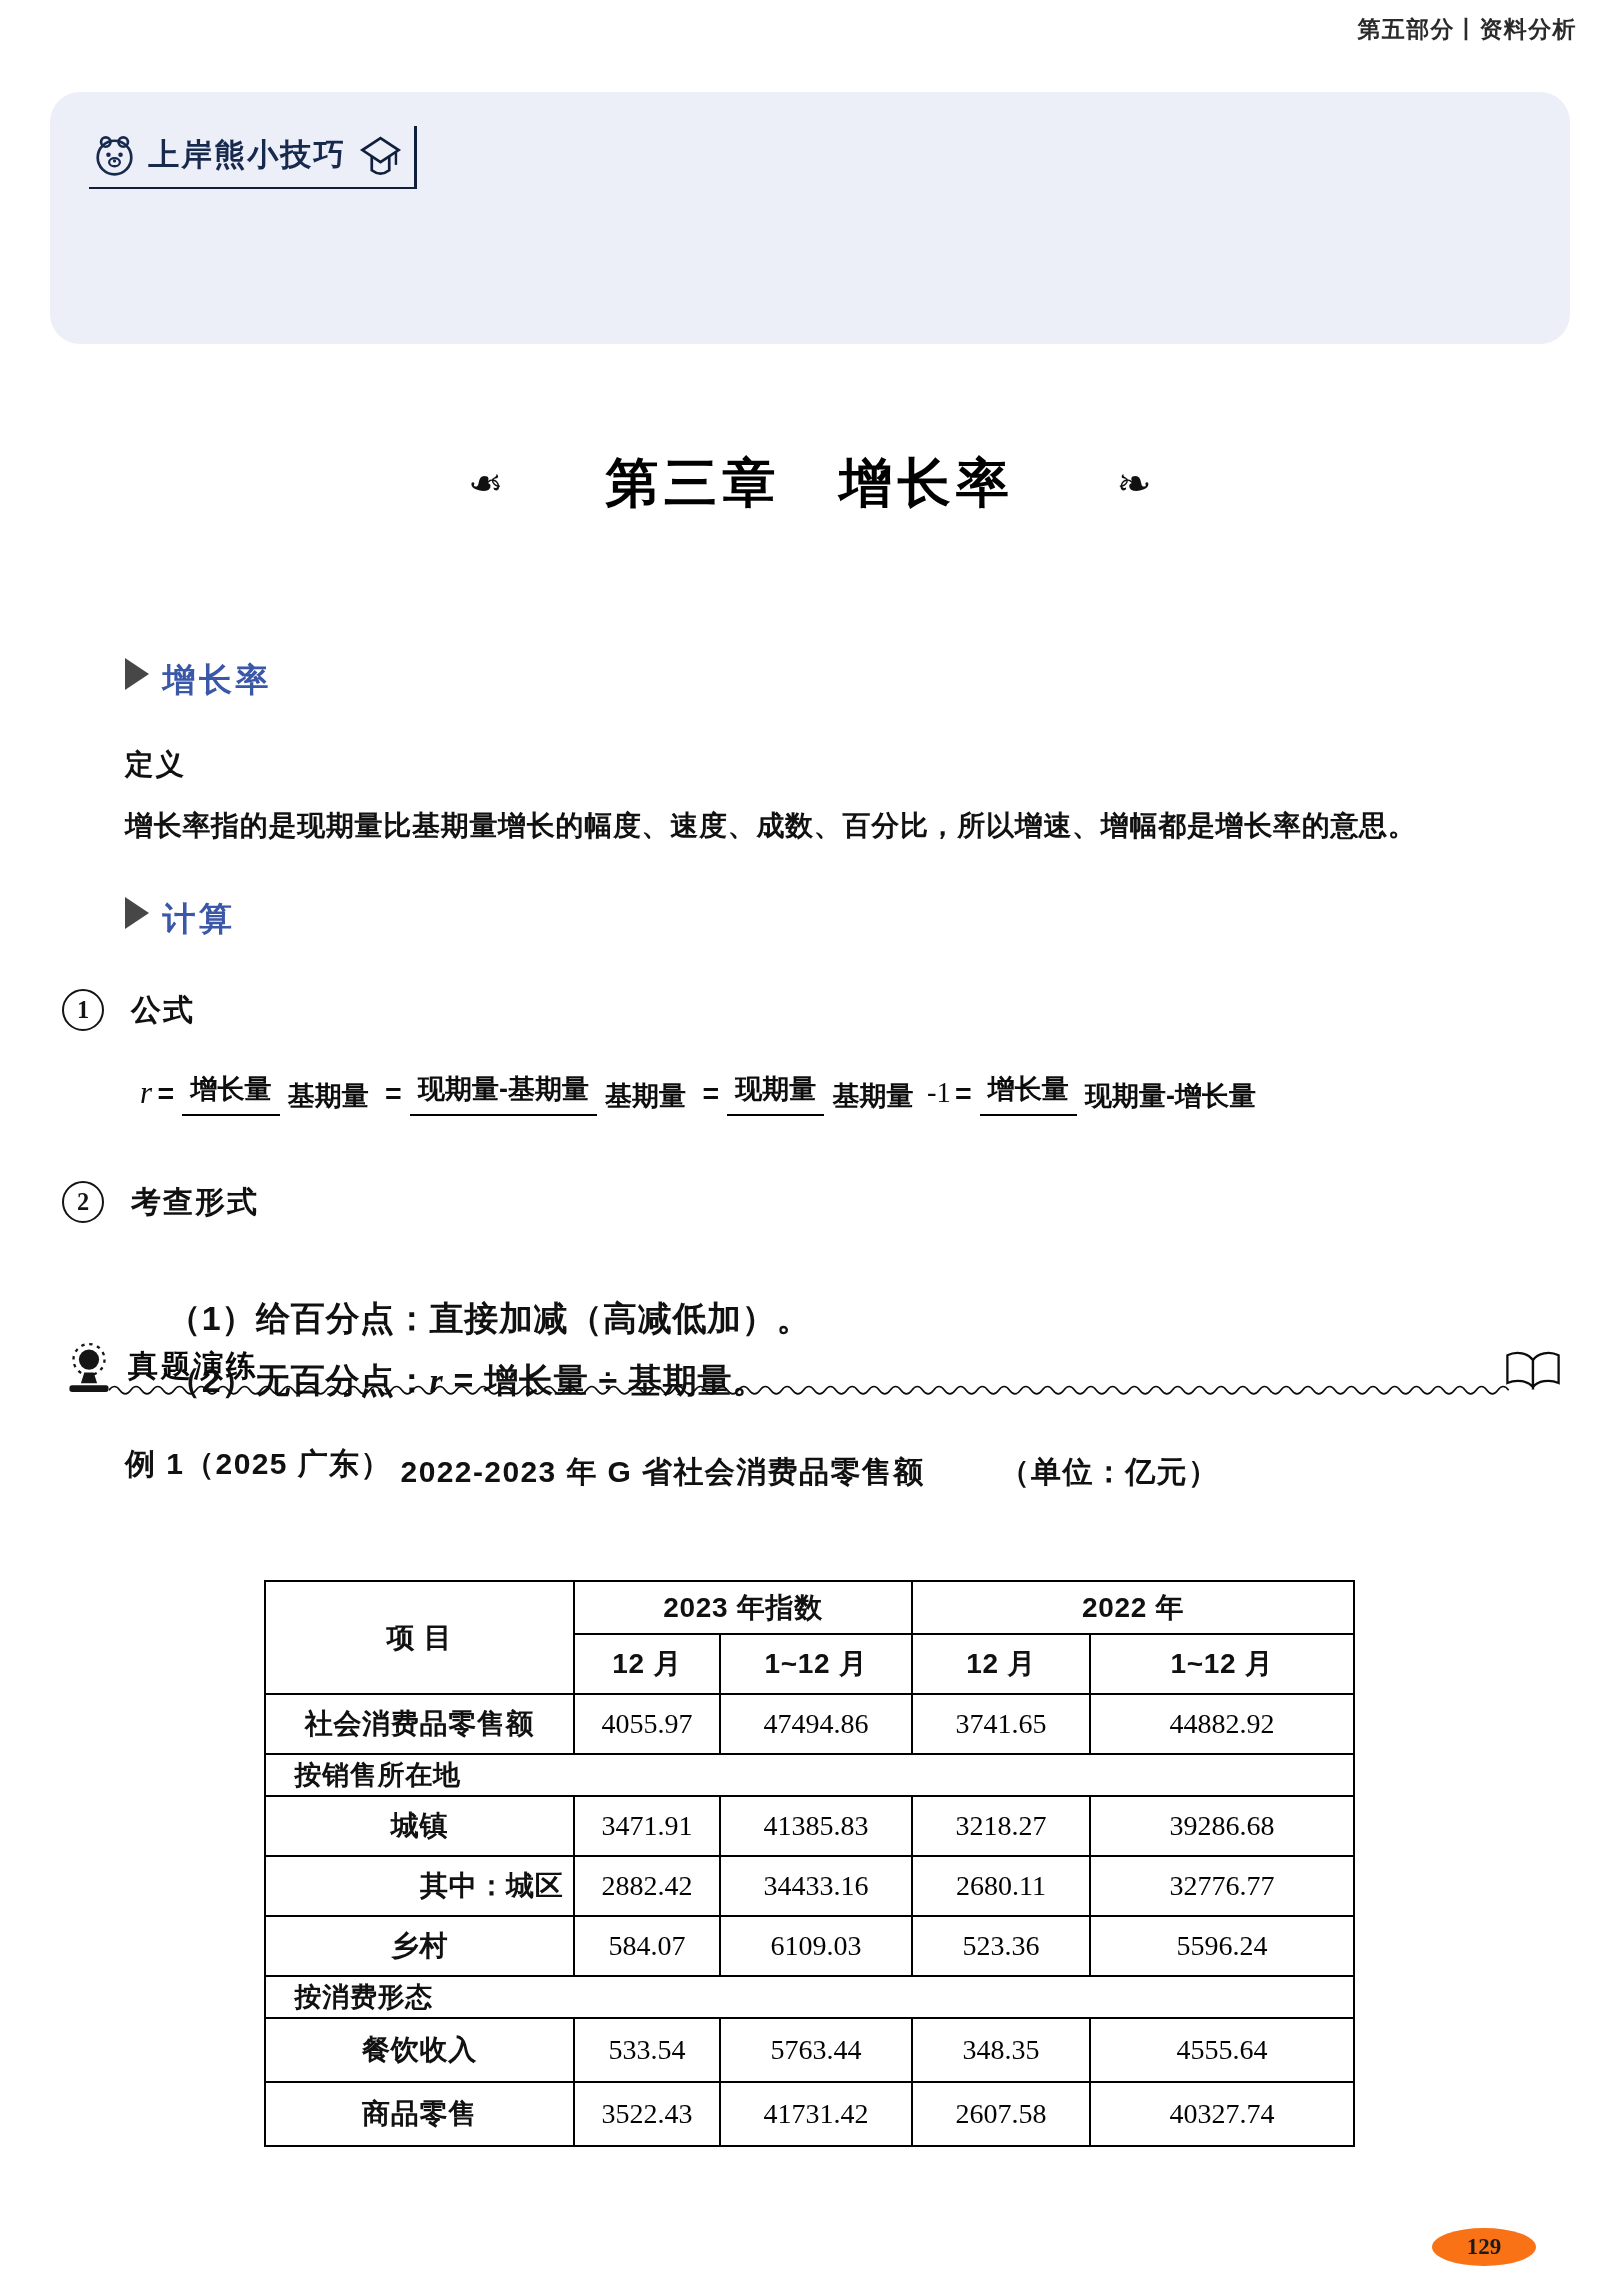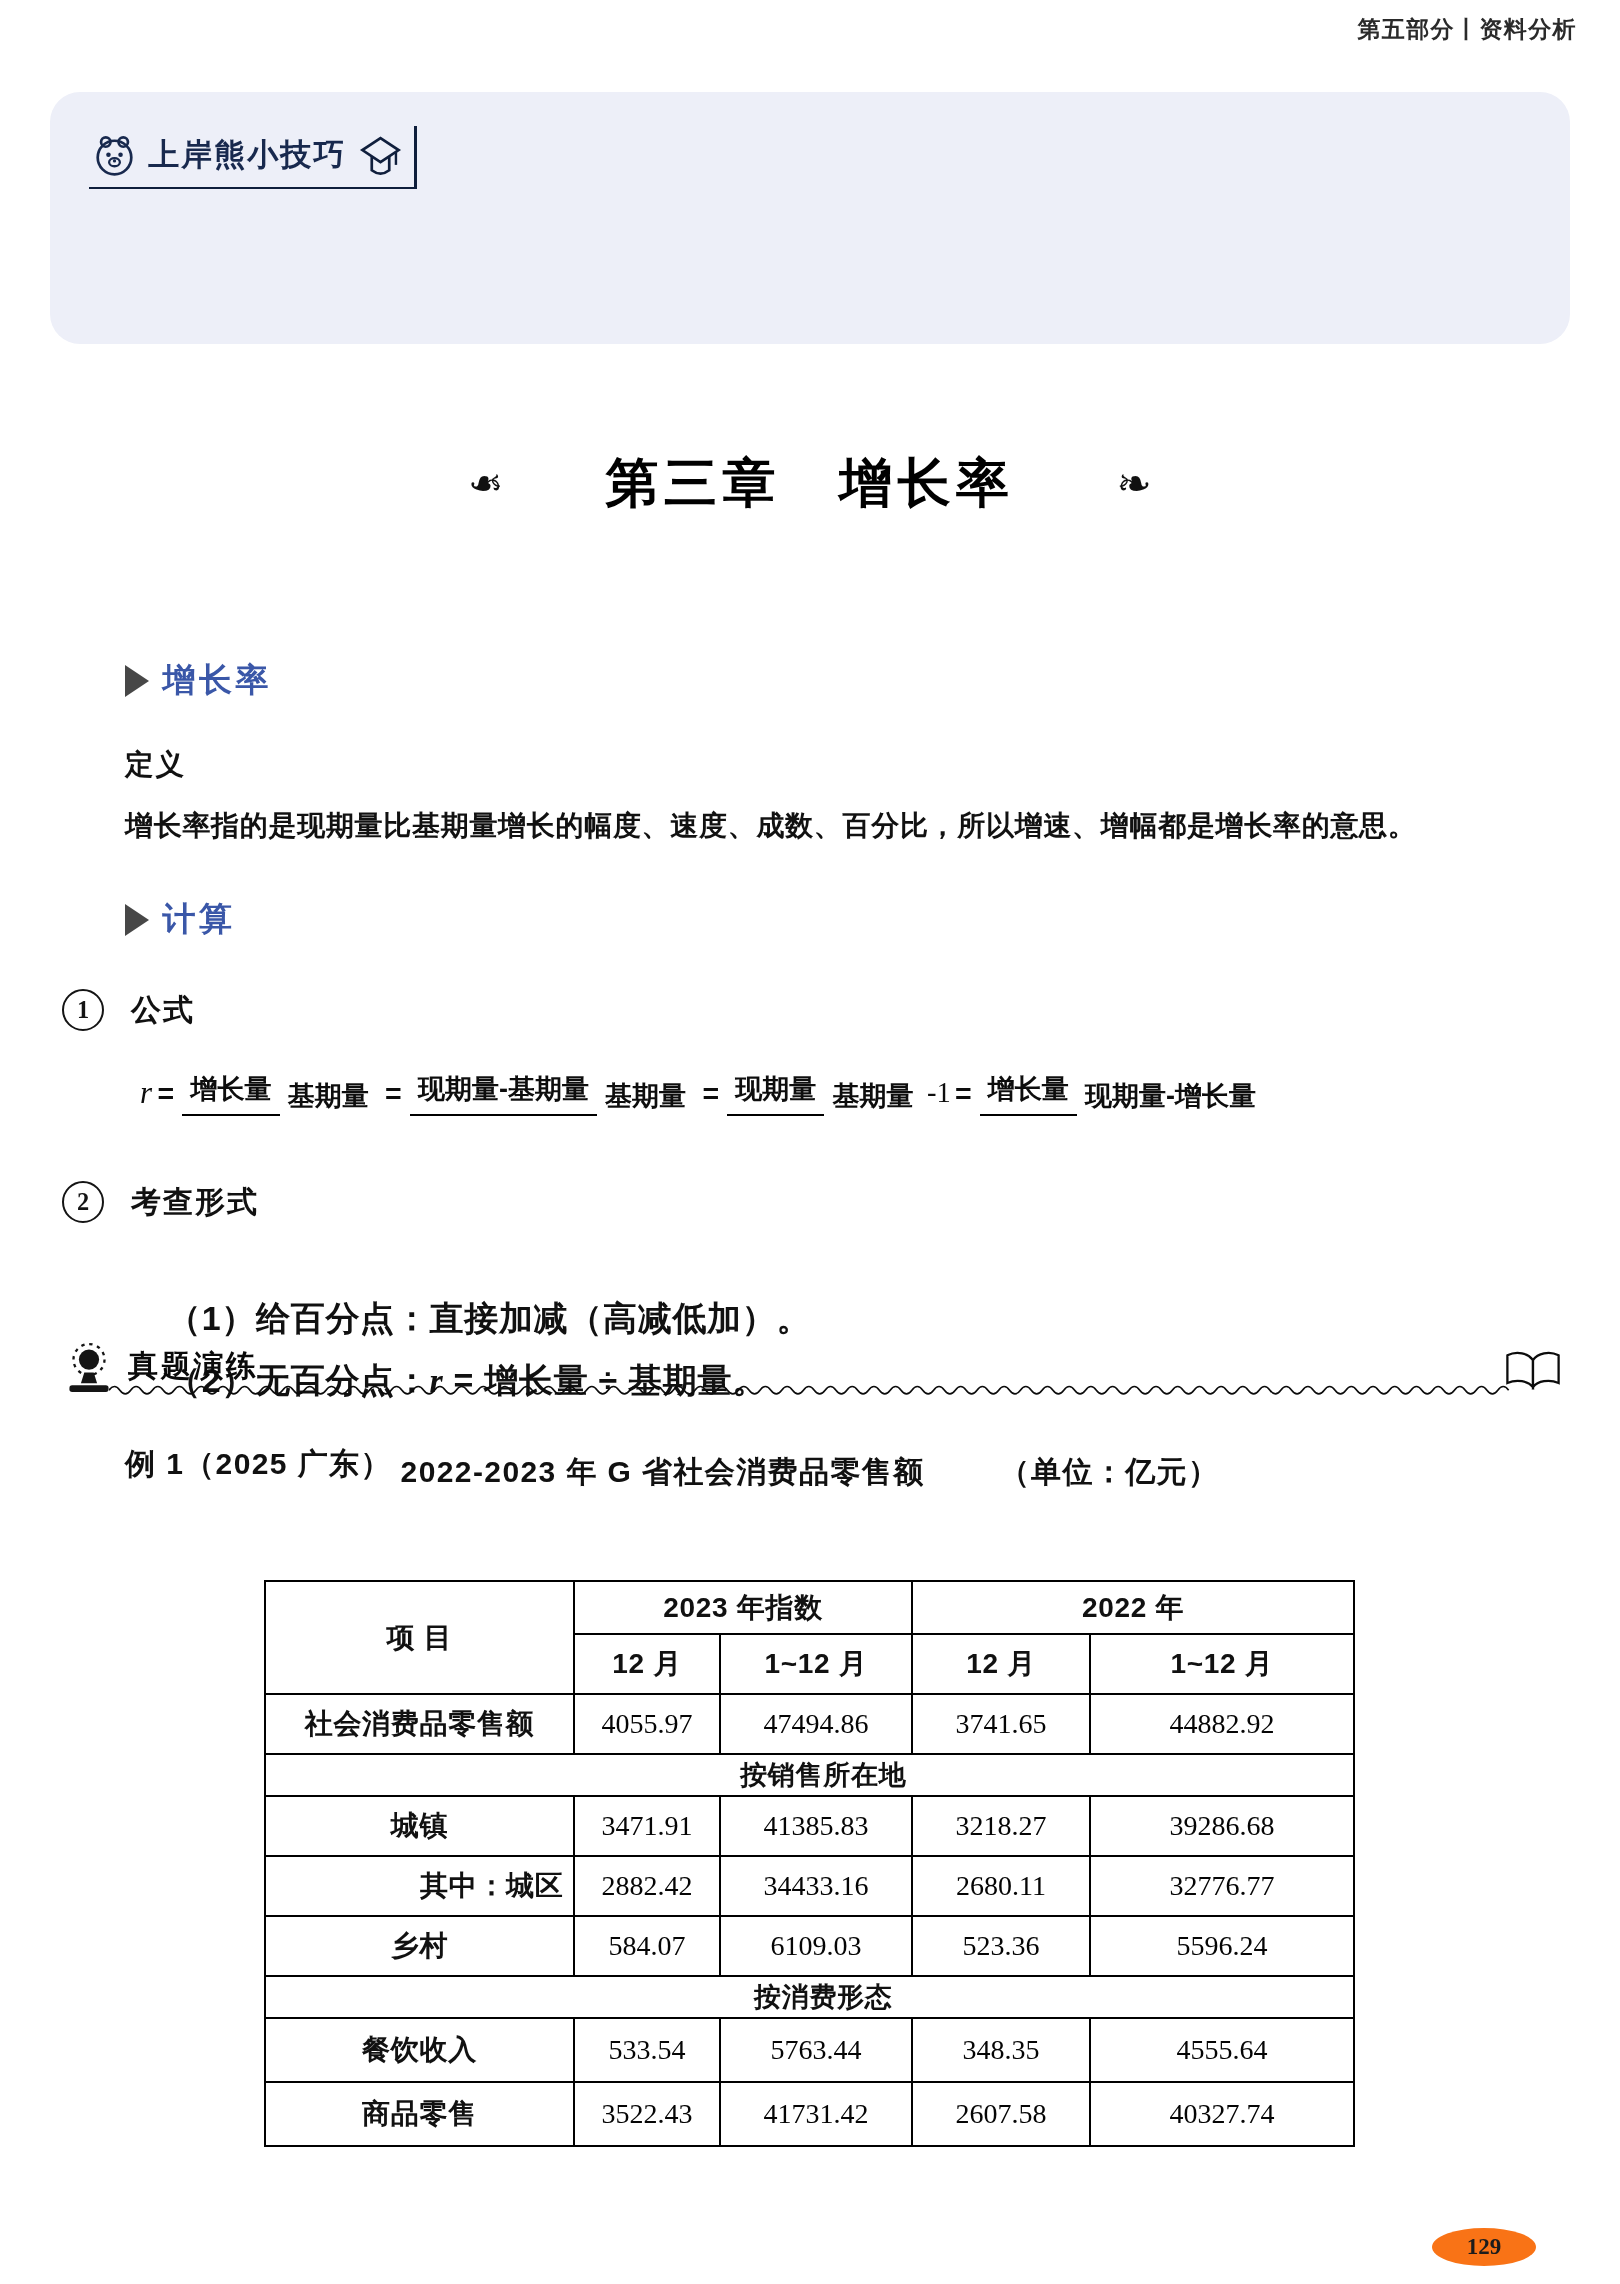--- a/index.html
+++ b/index.html
@@ -23,21 +23,21 @@
   .tip-body p{margin:0;}
   .ivar{font-style:italic;font-family:"Liberation Serif", serif;}
 
   
   .chapter{top:448px;left:0;width:100%;display:flex;justify-content:center;align-items:center;gap:102px;}
   .ch-title{font-size:53px;font-weight:700;color:#000;letter-spacing:5.4px;}
   .orn{font-size:42px;color:#111;line-height:1;}
   .orn.left{transform:scaleX(-1);}
 
   
-  .sec-head{display:flex;align-items:center;gap:13.6px;}
+  .sec-head{display:flex;align-items:flex-start;gap:13.6px;}
   .tri{width:0;height:0;border-left:24.4px solid #474747;border-top:16.3px solid transparent;border-bottom:16.3px solid transparent;}
   .sec-txt{font-size:33px;font-weight:700;color:#3a57a8;letter-spacing:3.4px;}
   .sec1{top:658px;left:125px;}
   .sec2{top:897px;left:125px;}
 
   .def-lbl{top:746px;left:125px;font-size:28.5px;font-weight:700;letter-spacing:2px;}
   .def-txt{top:807px;left:125px;width:1404px;font-size:28px;font-weight:600;letter-spacing:0.7px;}
 
   
   .num-item{display:flex;align-items:center;gap:27px;}
@@ -72,21 +72,21 @@
 
   
   .tbl-title{top:1452px;left:0;width:100%;display:flex;justify-content:center;gap:75px;
              font-size:30px;font-weight:700;letter-spacing:1.4px;}
   table.data{position:absolute;top:1580px;left:264px;width:1089px;border-collapse:collapse;
              table-layout:fixed;border:2.7px solid #000;}
   table.data td{border:2px solid #000;box-sizing:border-box;}
   tr.h1{height:53px;} tr.h2{height:60px;margin-left:23px;} tr.dr{height:60px;} tr.sr{height:42px;} tr.dr.tall{height:64px;}
   .c-lbl{font-size:28px;font-weight:700;text-align:center;letter-spacing:0.7px;}
   .c-num{font-family:"Liberation Serif", serif;font-size:28px;text-align:center;color:#050505;}
-  .c-sec{font-size:27px;font-weight:700;text-align:center;padding-left:28.5px;letter-spacing:0.7px;}
+  .c-sec{font-size:27px;font-weight:700;text-align:left;padding-left:28.5px;letter-spacing:0.7px;}
   .c-right{text-align:right;padding-right:9.5px;}
 
   
   .pageno{top:2228px;left:1432px;width:104px;height:38px;background:#f97316;border-radius:50%;
           display:flex;align-items:center;justify-content:center;
           font-family:"Liberation Serif", serif;font-size:23px;font-weight:700;color:#1c1c1c;}
 </style>
 </head>
 <body>
 

